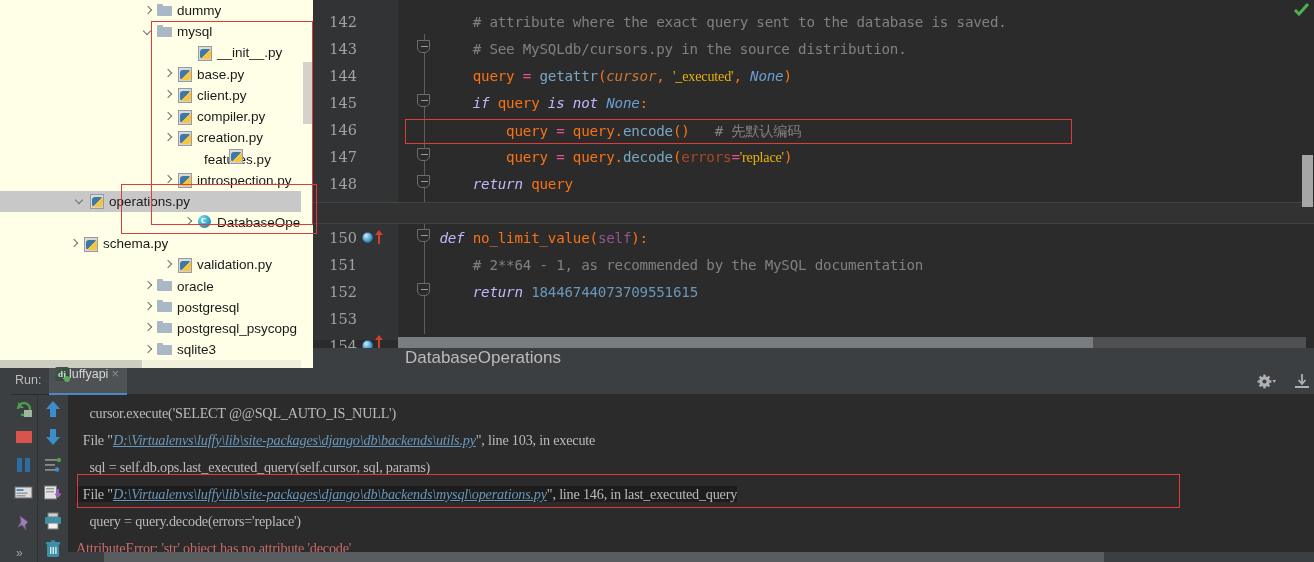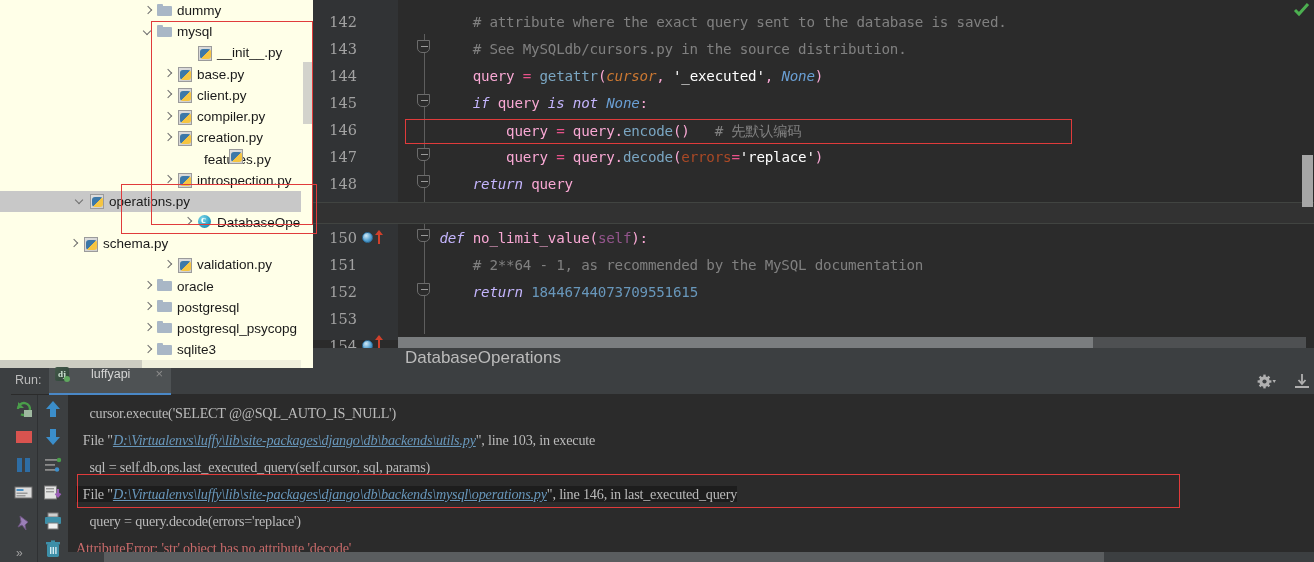--- a/index.html
+++ b/index.html
@@ -143,23 +143,23 @@
     position:absolute; left:0; white-space: pre;
     font-family: "DejaVu Sans Mono", monospace;
     font-size: 14.2px; letter-spacing:-0.2px;
   }
   .cmt { color:#808080; font-style:normal; }
   .kw  { color:#c4b5fd; font-style:italic; }
   .kw2 { color:#6a9fd4; font-style:italic; }
   .fn  { color:#7aa6c2; }
   .param { color:#cc7832; font-style:italic; }
   .self { color:#94558d; }
-  .str { color:#ffffff; }
+  .str { color:#eab308;font-family:Liberation Serif, serif; }
   .num { color:#6897bb; }
-  .plain { color:#f9a8d4; }
+  .plain { color:#f97316; }
   .op  { color:#e8528a; }
   .kwarg { color:#aa4926; }
   .caret-line {
     position:absolute; left:0; width:1001px; height:22px;
     background:#323232;
     border-top:1px solid #414441; border-bottom:1px solid #414441;
   }
   .editor-check {
     position:absolute; right:4px; top:2px; width:17px; height:15px;
   }
@@ -185,21 +185,21 @@
   .run-header {
     position:absolute; left:0; top:0; width:1314px; height:27px;
     background:#3c3f41; border-bottom:1px solid #2b2b2b;
   }
   .run-label {
     position:absolute; left:4px; top:5px; font-size:12.5px; color:#bbbbbb;
     font-family:"Liberation Sans",sans-serif;
   }
   .run-tab {
     position:absolute; left:38px; top:0px; height:27px; padding:0 8px 14px 6px;
-    background:#4e5254; display:flex; align-items:center; gap:22px;
+    background:#4e5254; display:flex; align-items:center; gap:0;
     border-bottom:2px solid #4a88c7;
   }
   .dj-ico {
     width:14px;height:14px;border-radius:2px;
     background:linear-gradient(135deg,#43594a,#2f4538);
     color:#cfe3d4;font-size:9px;font-family:"Liberation Serif",serif;
     display:flex;align-items:center;justify-content:center;font-weight:bold;
     position:relative;
   }
   .dj-ico::after{content:"";position:absolute;right:-1px;bottom:-1px;width:6px;height:6px;border-radius:50%;background:#5fa85f;}

